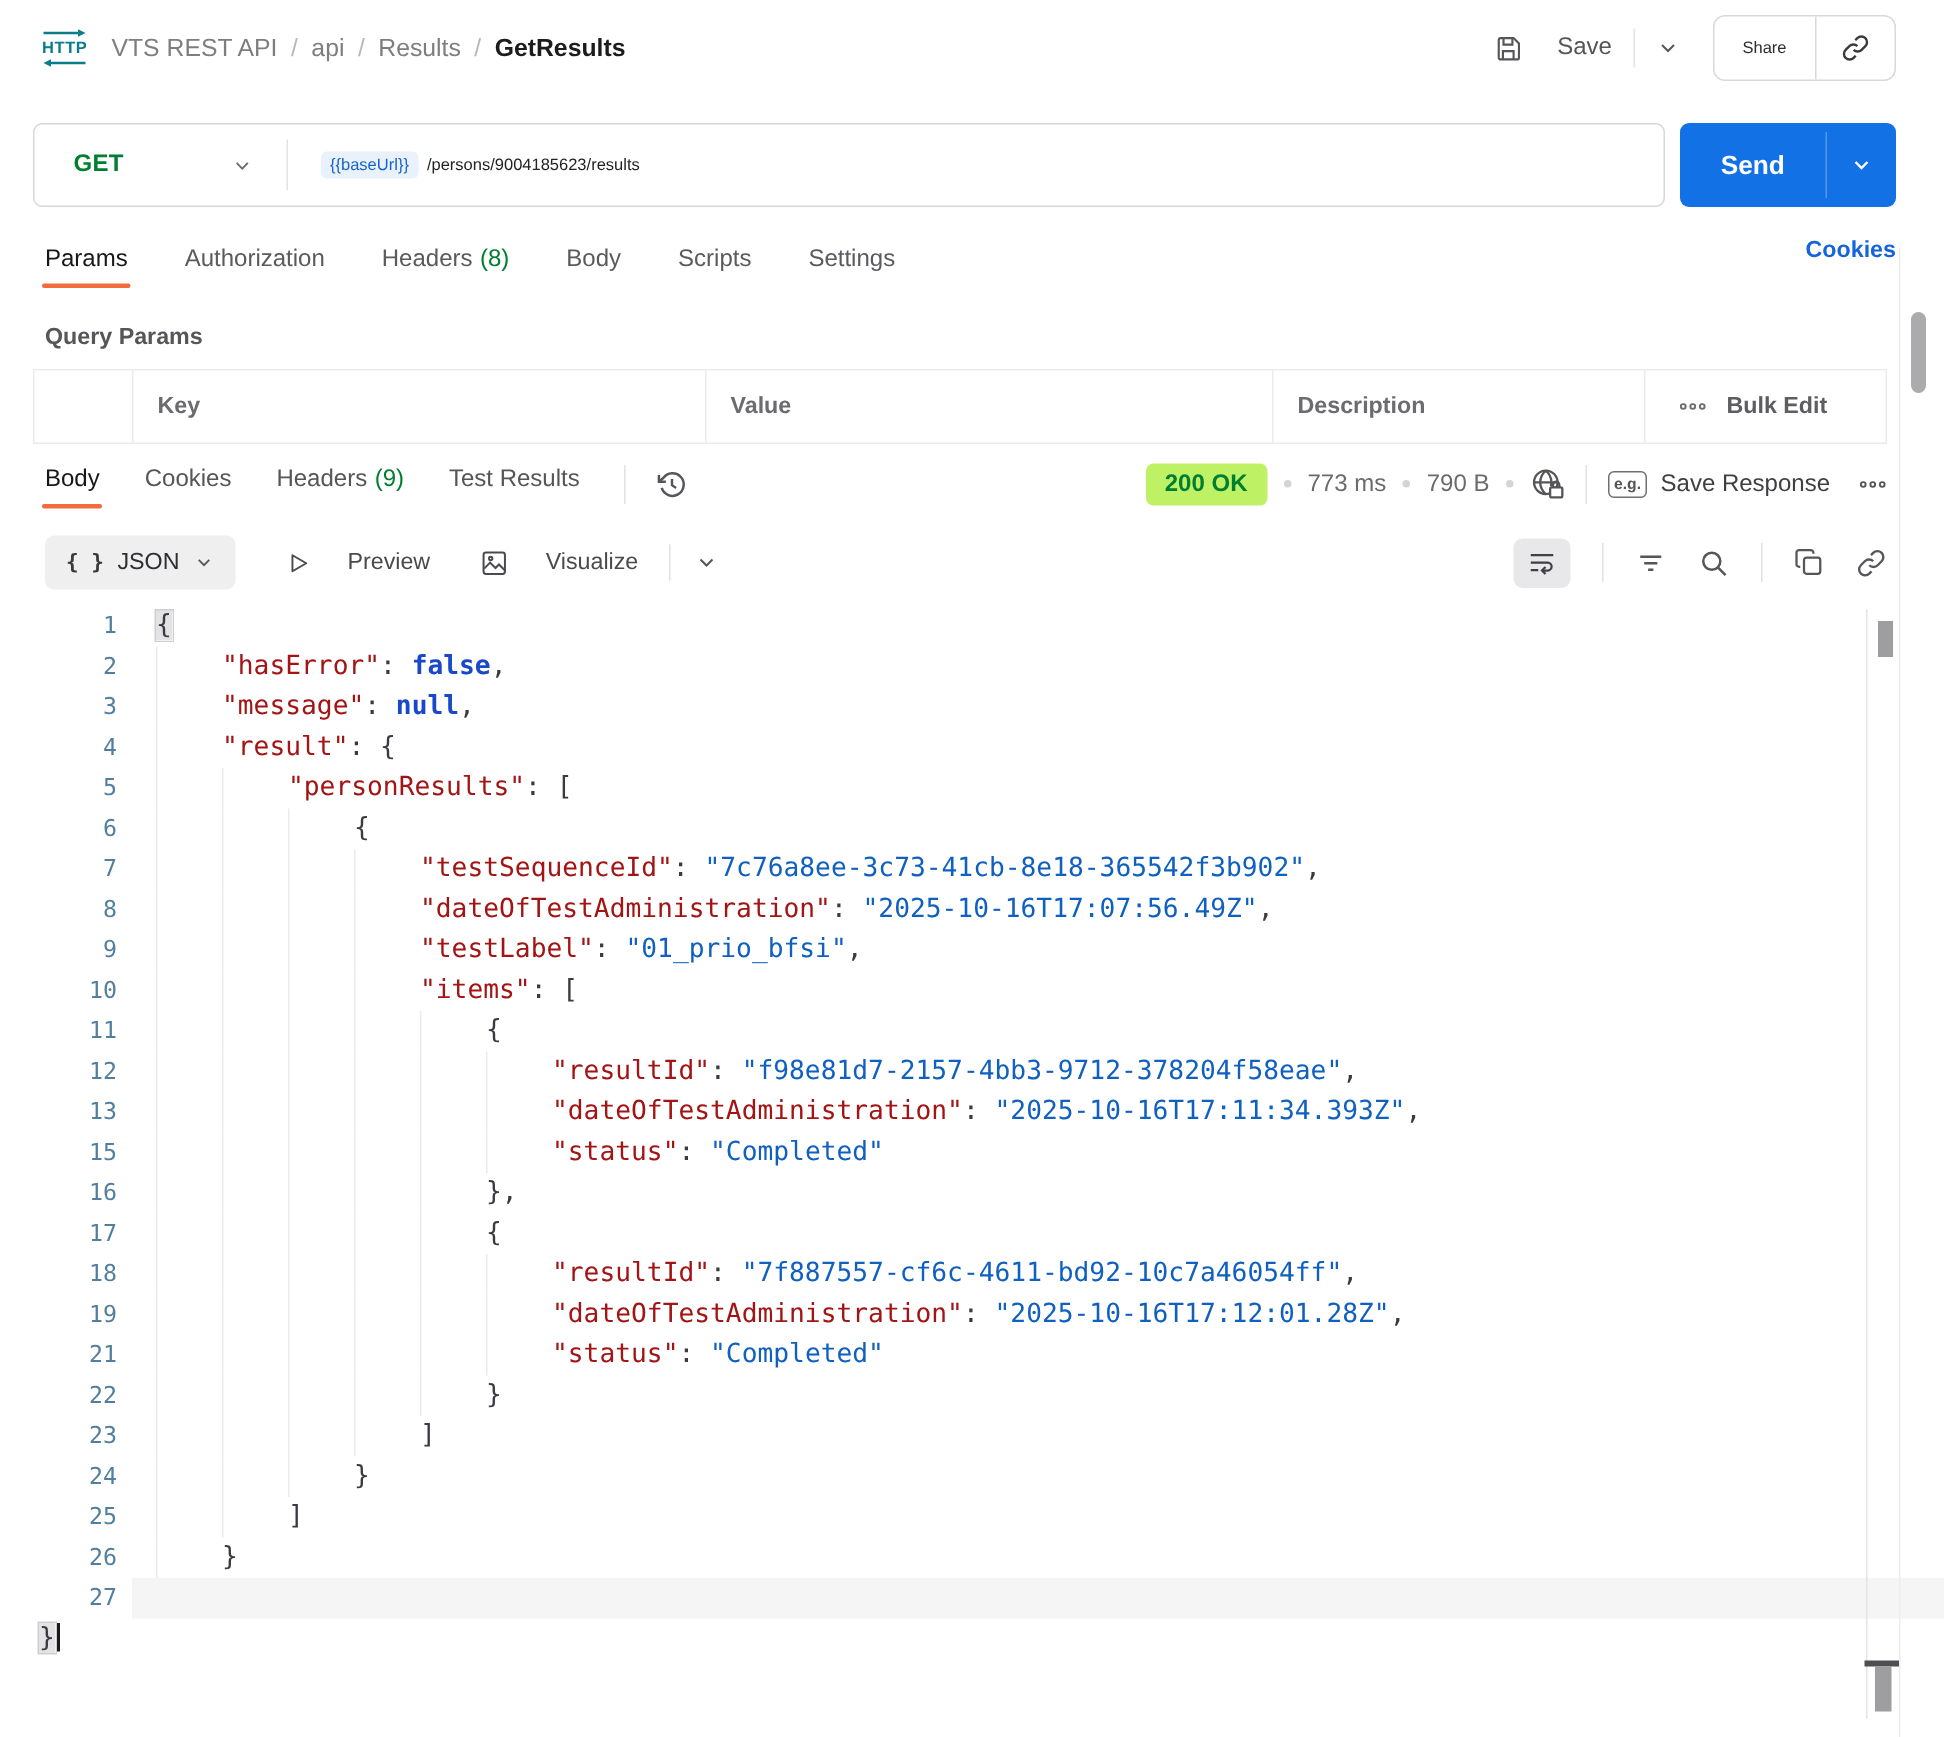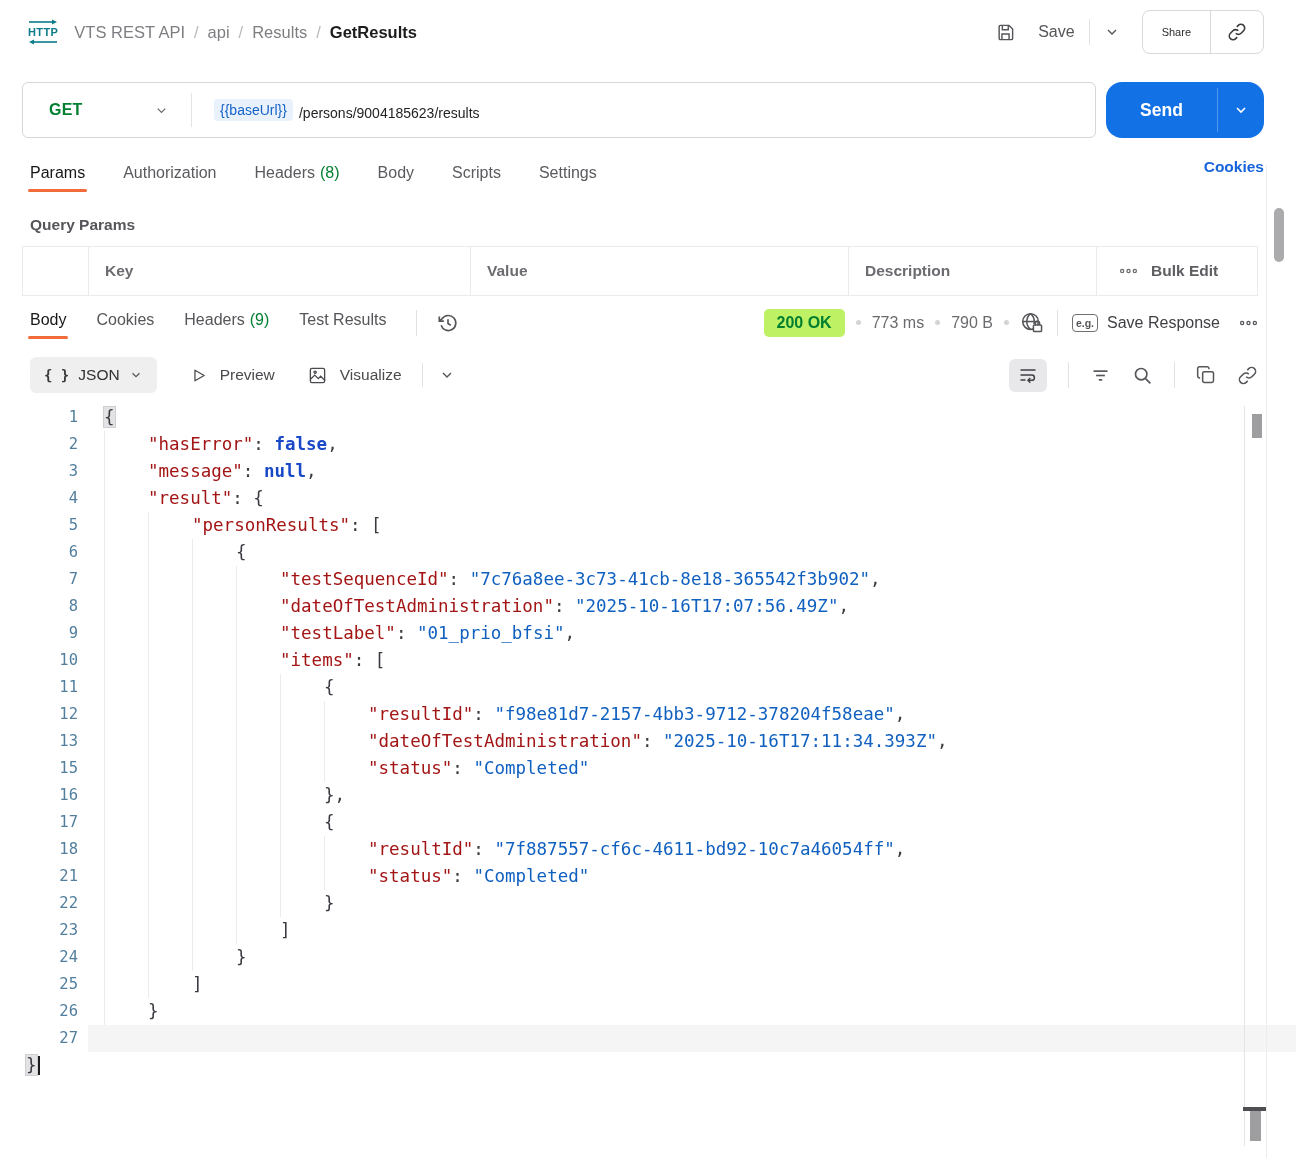--- a/index.html
+++ b/index.html
@@ -23,24 +23,24 @@
   .share-group { margin-left:22px; border:1px solid #d9d9dc; border-radius:8px; height:44px; display:flex; align-items:center; overflow:hidden; }
   .share-group .share-label { padding:0 19px; font-size:11px; color:#2c2c30; }
   .share-group .grp-div { width:1px; align-self:stretch; background:#d9d9dc; }
   .share-group .link-cell { padding:0 16px; display:flex; color:#3a3a3e; }
   
   .url-row { display:flex; margin:18px 32px 0 22px; gap:10px; }
   .url-box { flex:1; height:56px; border:1px solid #d7d7da; border-radius:6px; display:flex; align-items:center; background:#fff; }
   .method { width:168px; display:flex; align-items:center; justify-content:space-between; padding:0 22px 0 26px; cursor:pointer; }
   .method .m-label { font-size:16px; font-weight:700; color:#007F31; letter-spacing:.2px; }
   .url-box .u-div { width:1px; height:34px; background:#e4e4e7; }
-  .url-text { display:flex; align-items:flex-end; padding-left:22px; font-size:14px; }
+  .url-text { display:flex; align-items:center; padding-left:22px; font-size:11px; }
   .var-chip { background:#E9F2FC; color:#1663C7; border-radius:4px; padding:3px 6px; }
   .path { margin-left:6px; color:#232327; }
-  .send-btn { width:158px; height:56px; background:#1371E6; border-radius:16px; display:flex; color:#fff; cursor:pointer; }
+  .send-btn { width:144px; height:56px; background:#1371E6; border-radius:6px; display:flex; color:#fff; cursor:pointer; }
   .send-main { flex:1; display:flex; align-items:center; justify-content:center; font-size:17.5px; font-weight:700; }
   .send-div { width:1px; background:rgba(255,255,255,.28); margin:6px 0; }
   .send-caret { width:46px; display:flex; align-items:center; justify-content:center; }
   
   .tabs { display:flex; align-items:flex-start; margin:20px 32px 0 30px; height:40px; font-size:16px; color:#5a5a5f; }
   .tab { margin-right:38px; position:relative; cursor:pointer; padding:6px 0 12px; }
   .tab.active { color:#17171a; }
   .tab.active::after { content:""; position:absolute; left:-2px; right:-2px; bottom:2px; height:3px; border-radius:2px; background:#F26B3A; }
   .tab .count { color:#007F31; margin-left:5px; }
   .cookies-link { margin-left:auto; color:#1663DC; font-weight:700; font-size:15.5px; cursor:pointer; padding-bottom:6px; }
@@ -65,21 +65,21 @@
   .dot { width:5px; height:5px; border-radius:50%; background:#d4d4d7; margin:0 11px; }
   .meta-text { color:#6b6b6f; }
   .eg-box { border:1.6px solid #6f6f74; border-radius:4px; font-size:10.5px; font-weight:700; color:#55555a; padding:2px 3px; }
   .save-resp { display:flex; align-items:center; gap:9px; color:#3f3f44; cursor:pointer; }
   .icon-btn { display:flex; align-items:center; color:#55555a; cursor:pointer; }
   
   .viewer-bar { display:flex; align-items:center; margin:10px 38px 0 30px; height:38px; }
   .fmt-pill { background:#efefef; border-radius:6px; height:36px; display:flex; align-items:center; gap:9px; padding:0 14px; cursor:pointer; }
   .fmt-pill .braces { font-family:"DejaVu Sans Mono", monospace; font-weight:700; font-size:14px; color:#3a3a3e; }
   .fmt-pill .fmt-label { font-size:15.5px; color:#2f2f33; }
-  .vb-item { display:flex; align-items:center; gap:13px; color:#4a4a4f; font-size:15.5px; margin-left:33px; cursor:pointer; }
+  .vb-item { display:flex; align-items:center; gap:25px; color:#4a4a4f; font-size:15.5px; margin-left:33px; cursor:pointer; }
   .vb-div { width:1px; height:24px; background:#e2e2e4; margin-left:20px; }
   .vb-chev { margin-left:16px; color:#55555a; display:flex; cursor:pointer; }
   .vb-right { margin-left:auto; display:flex; align-items:center; gap:21px; }
   .wrap-btn { width:38px; height:33px; background:#e8e8ea; border-radius:6px; display:flex; align-items:center; justify-content:center; color:#3f3f44; cursor:pointer; }
   
   .editor { margin-top:10px; position:relative; }
   .cl { display:flex; height:27px; line-height:27px; font-family:"DejaVu Sans Mono", monospace; font-size:17.5px; }
   .cl.hl { background:linear-gradient(90deg,#ffffff 0 88px,#f5f5f5 88px);flex-direction:column; }
   .ln { width:78px; flex:none; text-align:right; color:#527F9E; font-size:15.5px; }
   .lc { margin-left:26px; white-space:pre; }
@@ -410,20 +410,24 @@
         </div>
         <div class="cl">
           <span class="ln">17</span>
           <span class="lc"><span class="ig"></span><span class="ig"></span><span class="ig"></span><span class="ig"></span><span class="ig"></span><span class="tok-p">{</span></span>
         </div>
         <div class="cl">
           <span class="ln">18</span>
           <span class="lc"><span class="ig"></span><span class="ig"></span><span class="ig"></span><span class="ig"></span><span class="ig"></span><span class="ig"></span><span class="tok-k">"resultId"</span><span class="tok-p">: </span><span class="tok-s">"7f887557-cf6c-4611-bd92-10c7a46054ff"</span><span class="tok-p">,</span></span>
         </div>
         <div class="cl">
+          <span class="ln">19</span>
+          <span class="lc"><span class="ig"></span><span class="ig"></span><span class="ig"></span><span class="ig"></span><span class="ig"></span><span class="ig"></span><span class="tok-k">"dateOfTestAdministration"</span><span class="tok-p">: </span><span class="tok-s">"2025-10-16T17:12:01.28Z"</span><span class="tok-p">,</span></span>
+        </div>
+        <div class="cl">
           <span class="ln">21</span>
           <span class="lc"><span class="ig"></span><span class="ig"></span><span class="ig"></span><span class="ig"></span><span class="ig"></span><span class="ig"></span><span class="tok-k">"status"</span><span class="tok-p">: </span><span class="tok-s">"Completed"</span></span>
         </div>
         <div class="cl">
           <span class="ln">22</span>
           <span class="lc"><span class="ig"></span><span class="ig"></span><span class="ig"></span><span class="ig"></span><span class="ig"></span><span class="tok-p">}</span></span>
         </div>
         <div class="cl">
           <span class="ln">23</span>
           <span class="lc"><span class="ig"></span><span class="ig"></span><span class="ig"></span><span class="ig"></span><span class="tok-p">]</span></span>

